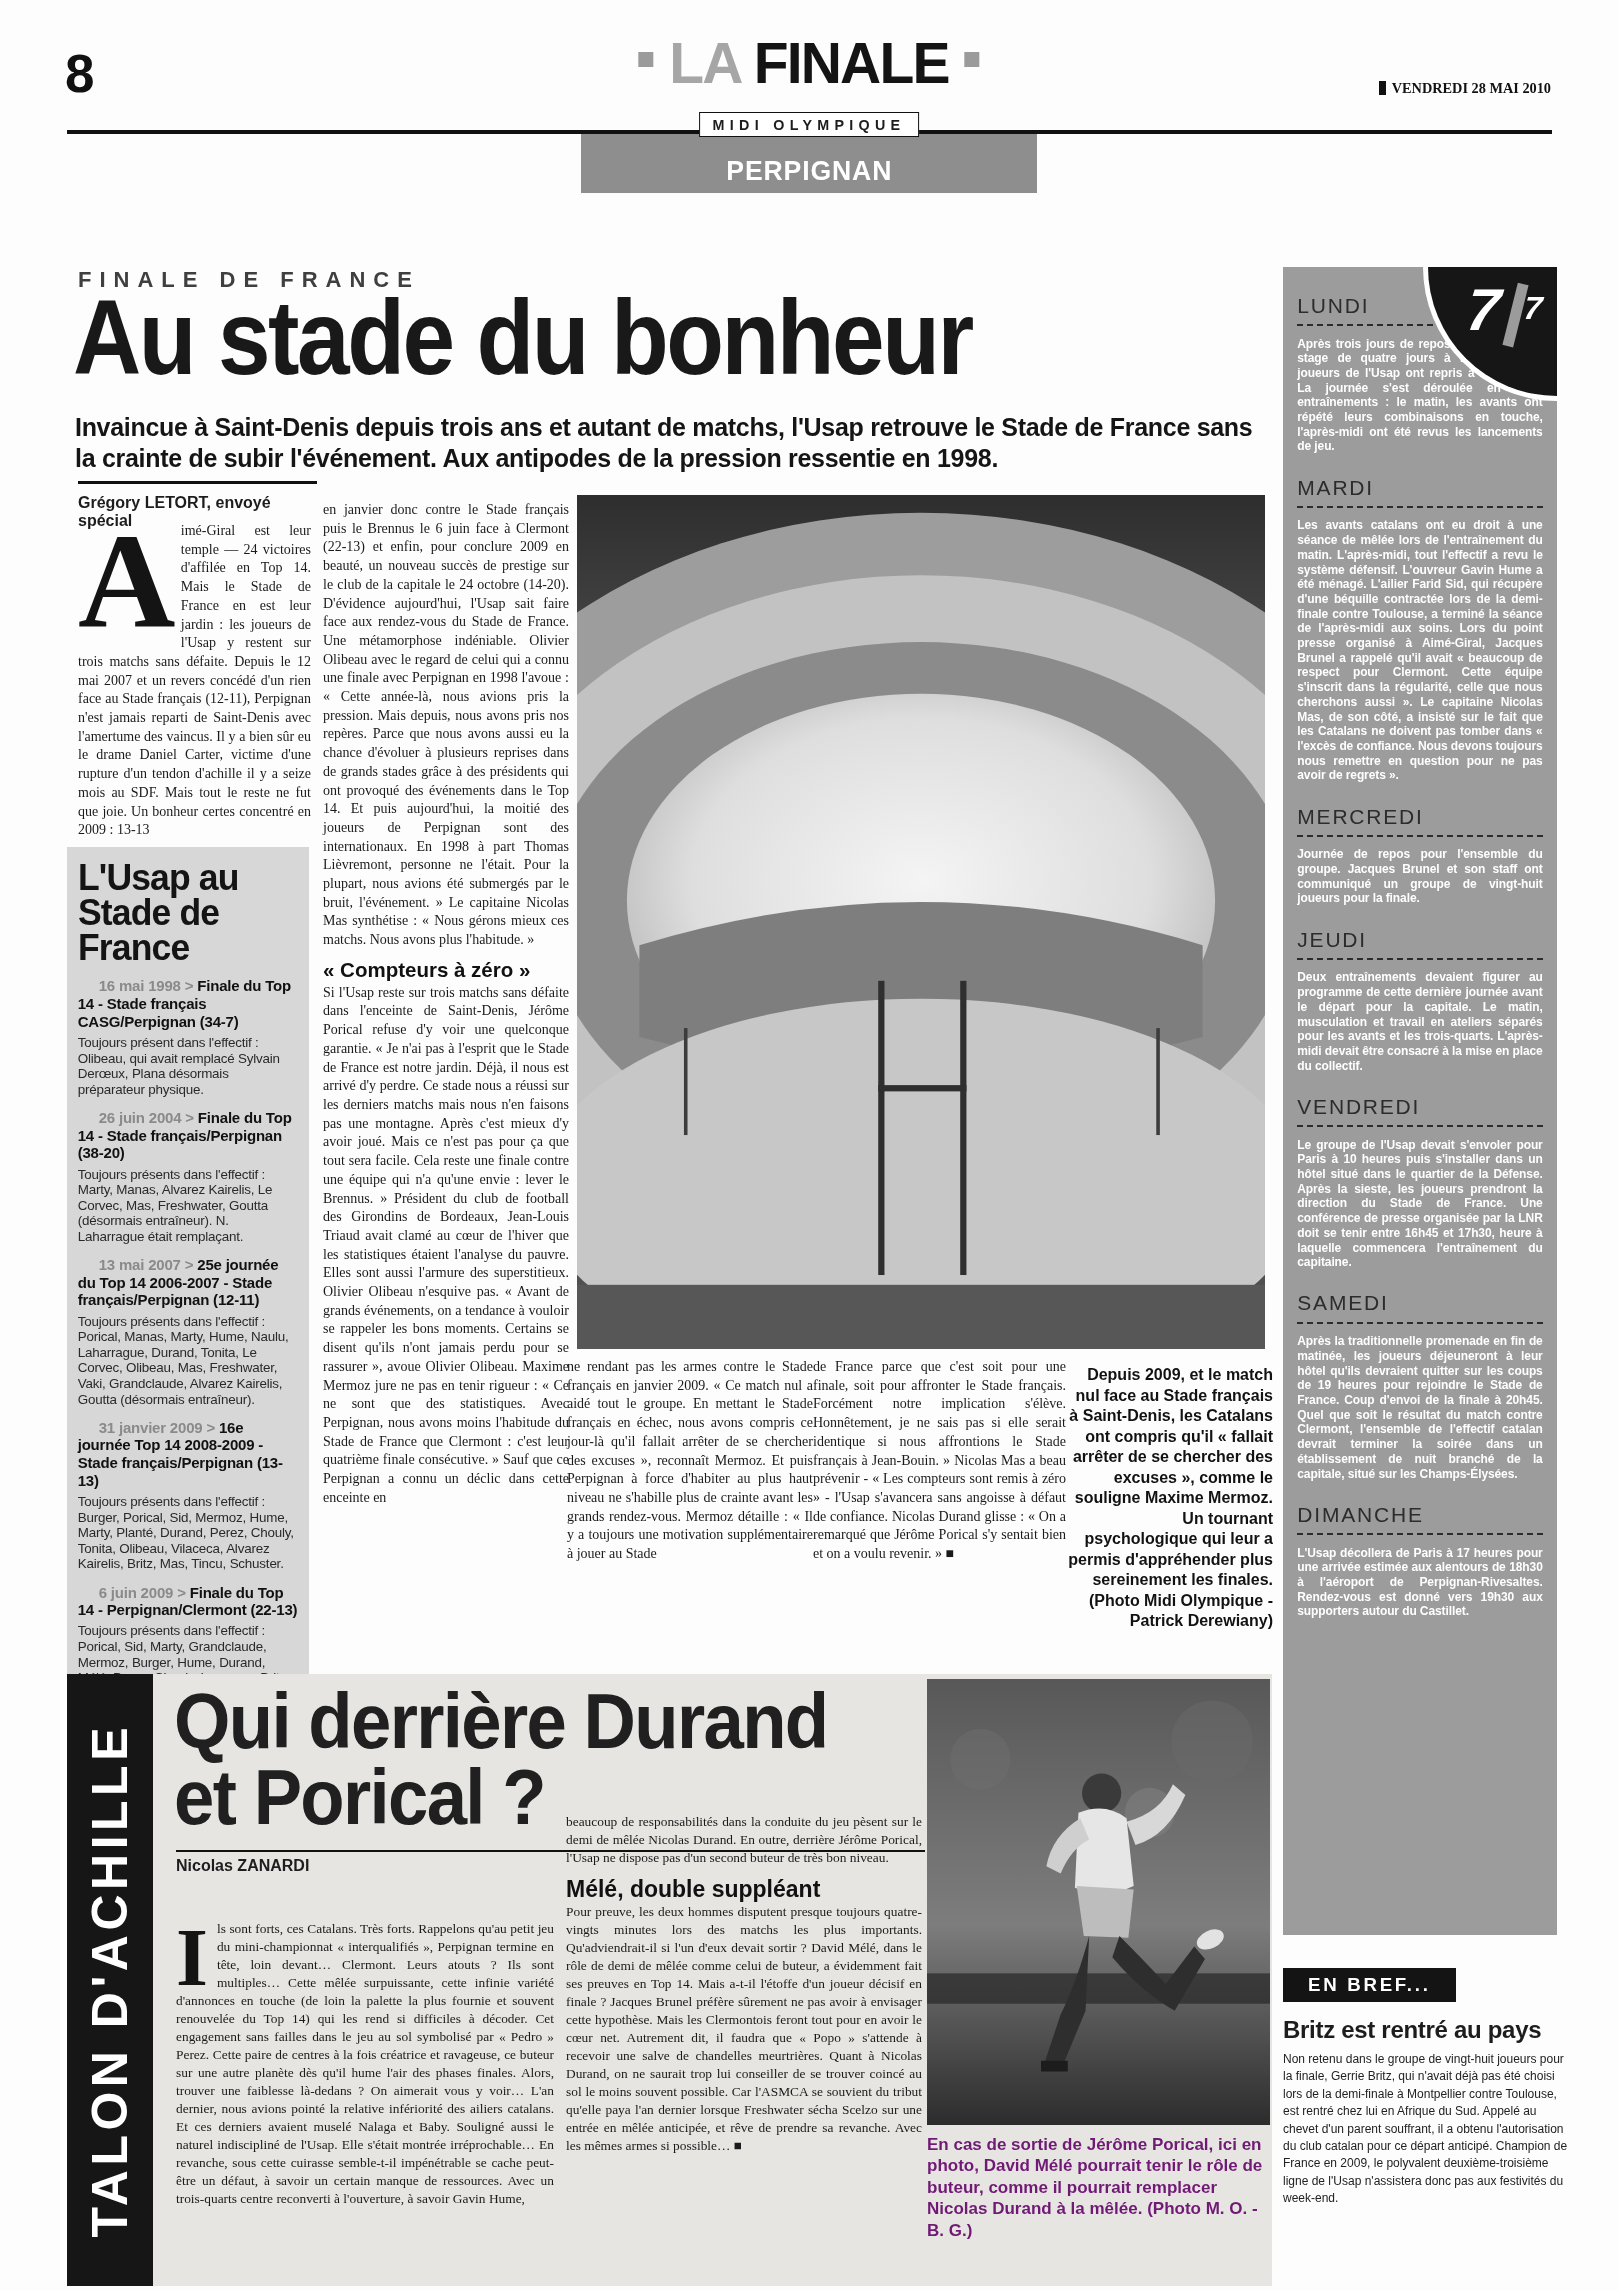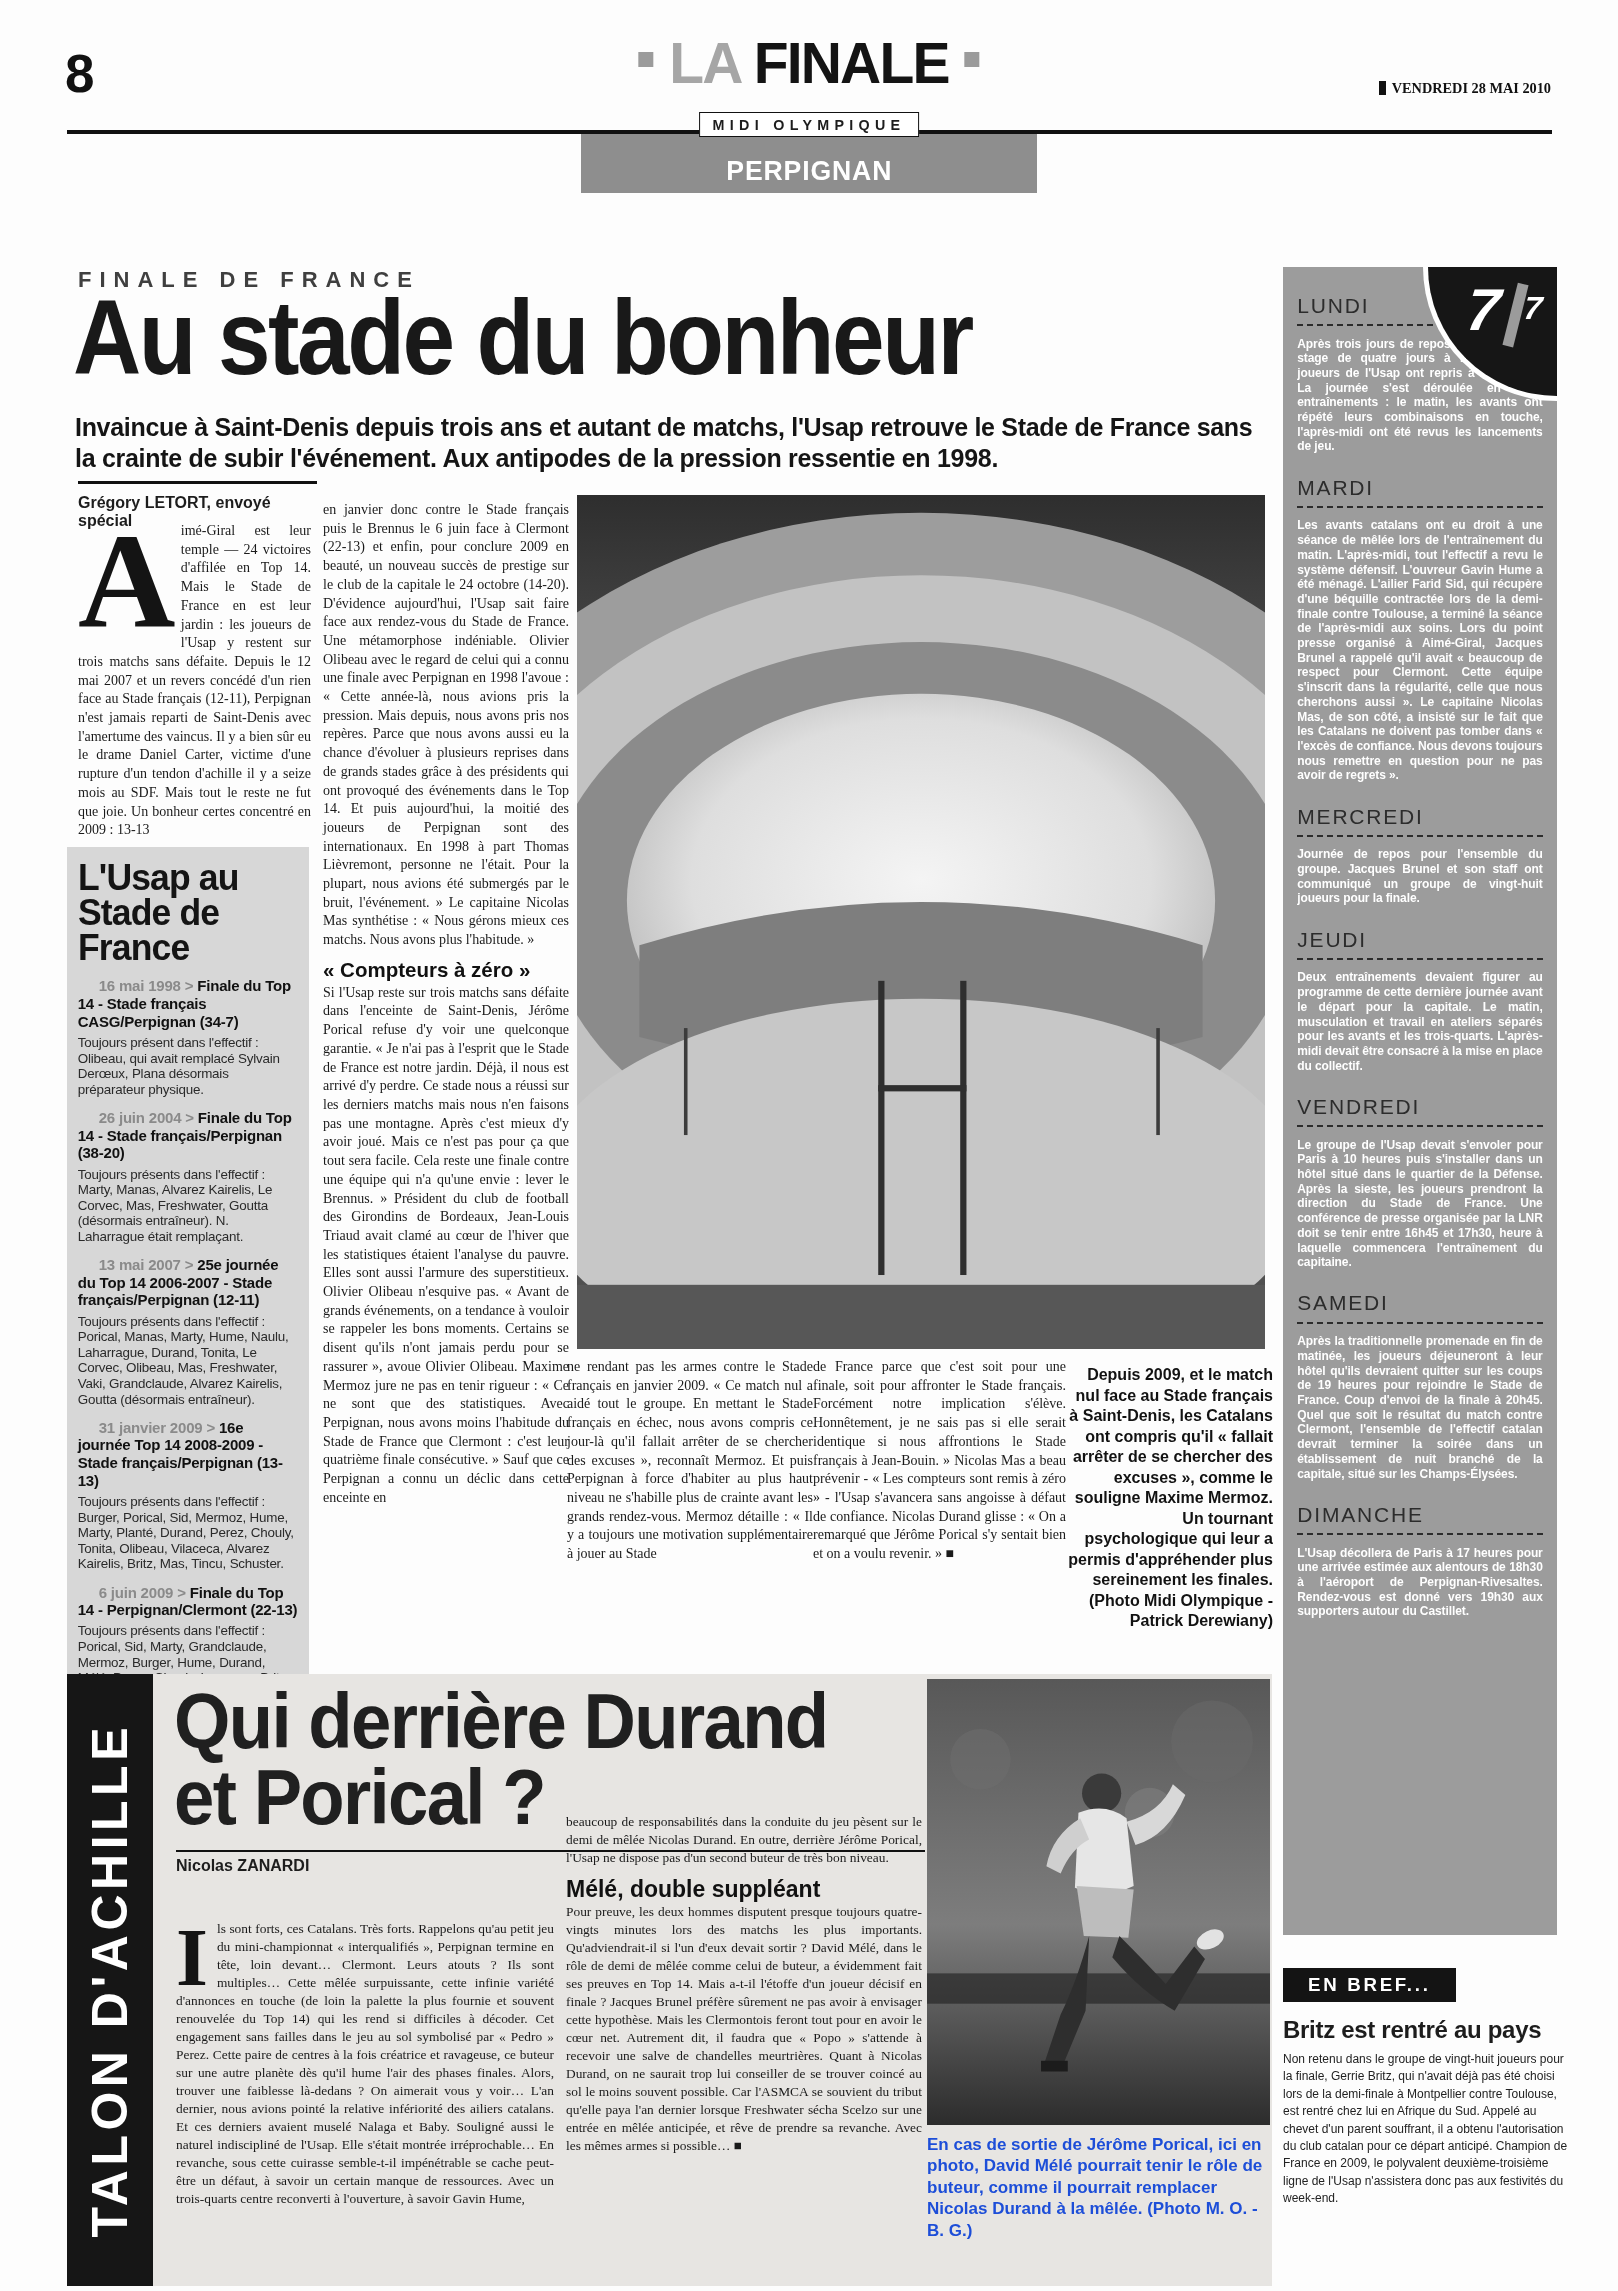--- a/index.html
+++ b/index.html
@@ -91,21 +91,21 @@
             padding-top:5.3px;font-size:16px;font-weight:700;}
   #f-col1{position:absolute;left:109px;top:246px;width:378px;}
   #f-col2{position:absolute;left:499px;top:139px;width:356px;}
   .fbody{font-family:"Liberation Serif",serif;font-size:13.4px;line-height:18px;text-align:justify;color:#1a1a1a;}
   .fbody p{margin:0;}
   .f-sub{font-family:"Liberation Sans",sans-serif;font-size:23px;font-weight:800;margin:12.5px 0 5.3px;color:#111;}
   .fdrop{float:left;font-family:"Liberation Serif",serif;font-weight:700;font-size:82px;line-height:.8;
          margin:5.3px 9px 0 0;color:#141414;}
   #f-photo{position:absolute;left:860px;top:5.3px;width:343px;height:446px;}
   #f-cap{position:absolute;left:860px;top:460px;width:343px;font-size:17px;font-weight:700;
-         line-height:21.4px;color:#1d4ed8;}
+         line-height:21.4px;color:#701a75;}
 </style>
 </head>
 <body>
 
 <div id="page">
 
   <div class="abs" id="pageno">8</div>
 
   <div class="abs" id="htitle"><span class="sq"></span><span class="la">LA</span> <span class="fin">FINALE</span><span class="sq"></span></div>
 

